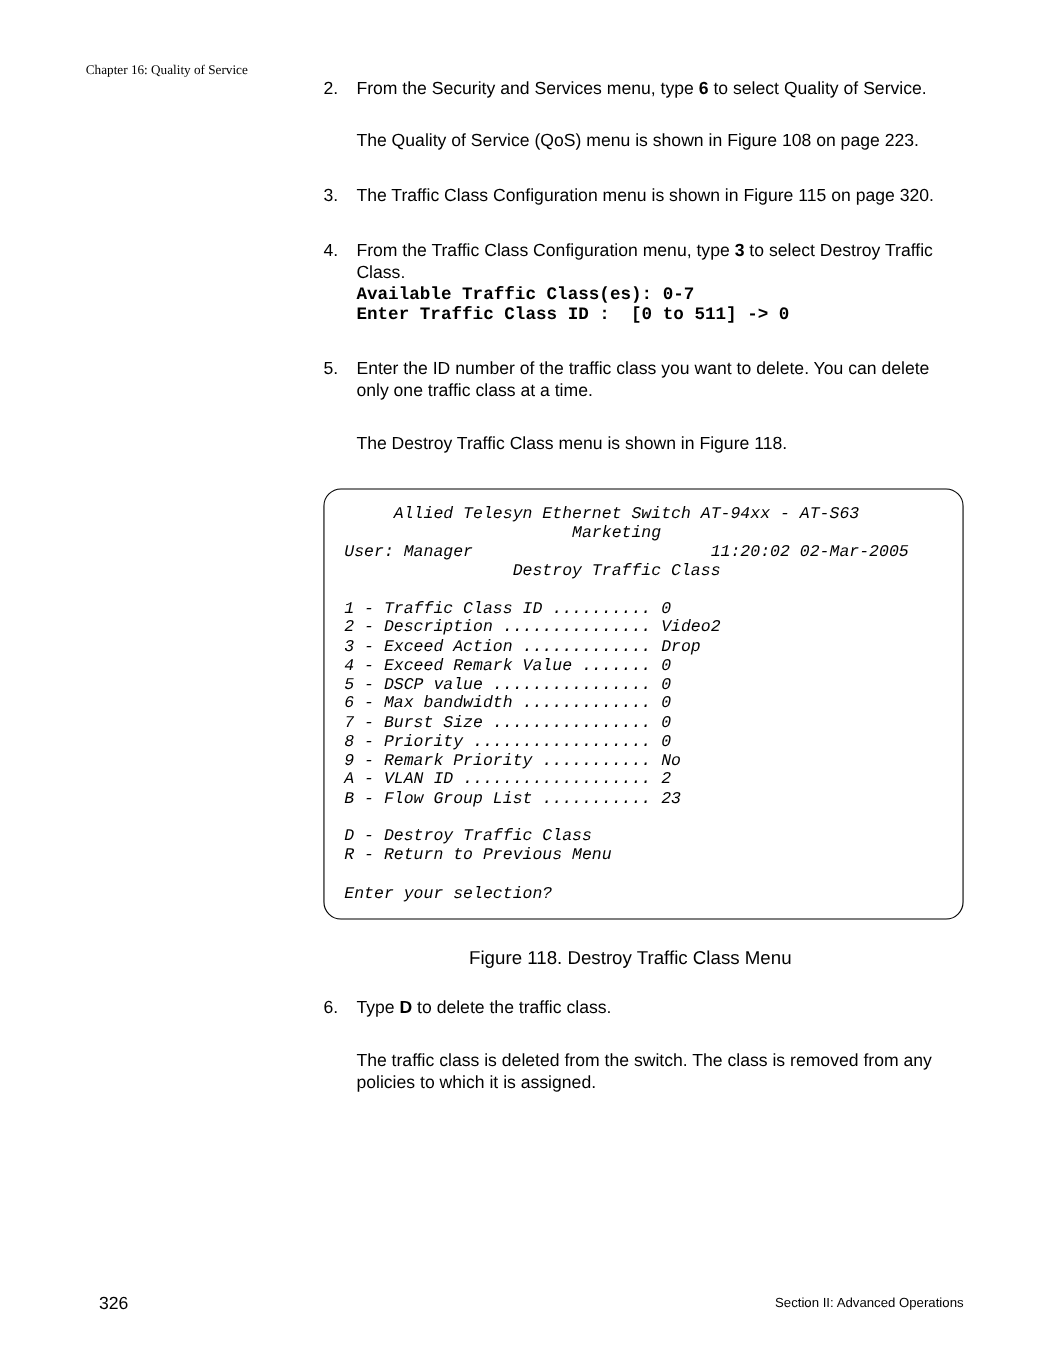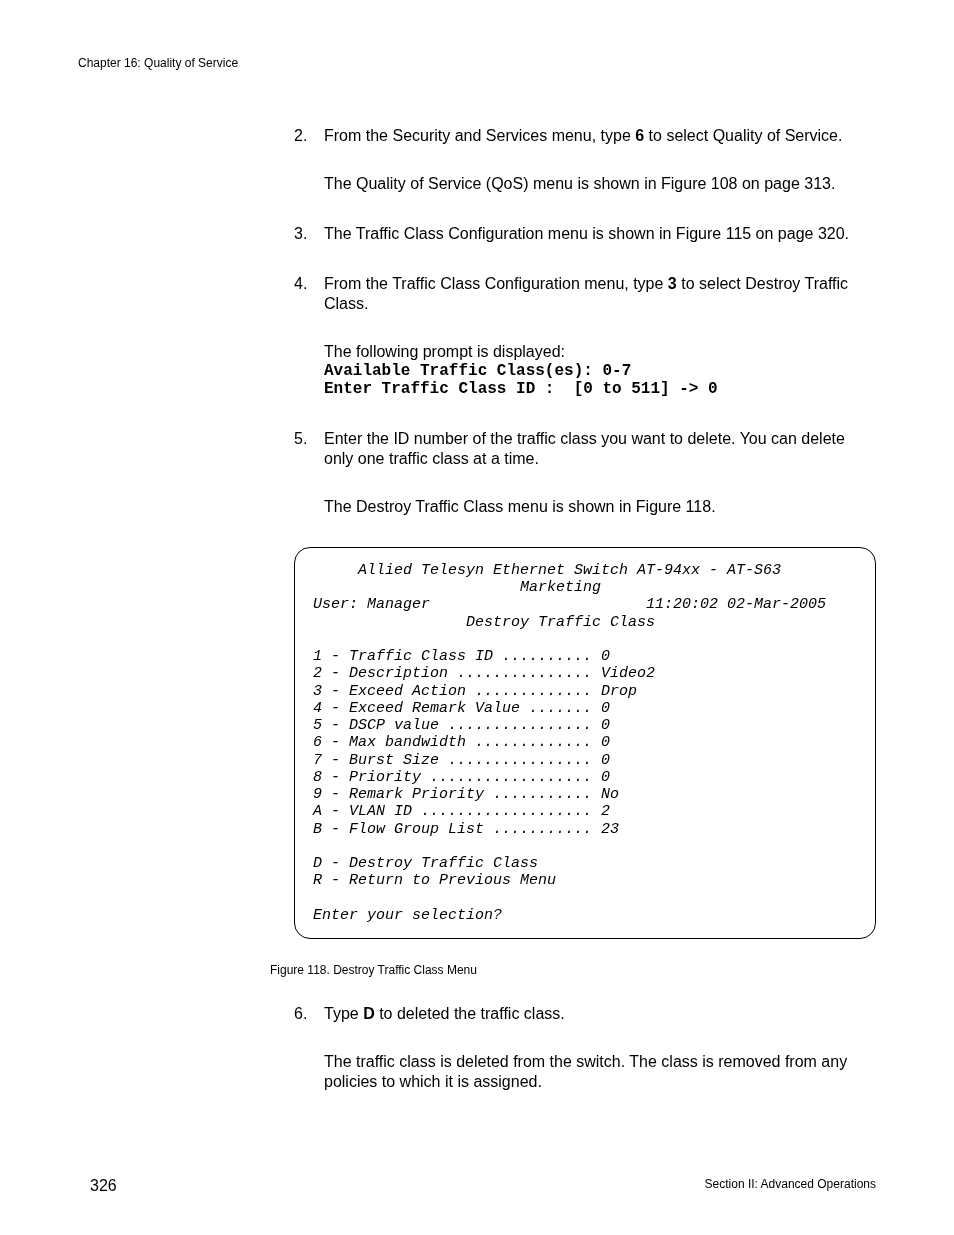--- a/index.html
+++ b/index.html
@@ -11,21 +11,21 @@
     width: 954px;
   }
   .page {
     padding: 56px 78px 40px 78px;
     box-sizing: border-box;
     min-height: 1235px;
     position: relative;
   }
   .chapter-header {
     font-size: 12px;
-    margin-bottom: 56px;
+    font-family: Liberation Serif, serif;
   }
   .content {
     margin-left: 216px;
     margin-right: 0px;
     font-size: 16px;
     line-height: 1.25;
   }
   ol.numbered {
     list-style: none;
     padding: 0;
@@ -58,22 +58,22 @@
   .menu-box {
     border: 1.2px solid #000;
     border-radius: 16px;
     padding: 14px 18px 14px 18px;
     font-family: "Courier New", Courier, monospace;
     font-size: 15px;
     white-space: pre;
     line-height: 1.15;
   }
   .figure-caption {
-    text-align: left;
-    font-size: 12px;
+    text-align: center;
+    font-size: 17px;
     margin-bottom: 26px;
     margin-left: -24px;
   }
   .footer {
     position: absolute;
     bottom: 40px;
     left: 90px;
     right: 78px;
     font-size: 12px;
   }
@@ -84,32 +84,31 @@
 <body>
 
 <div class="page">
   <div class="chapter-header">Chapter 16: Quality of Service</div>
 
   <div class="content">
     <ol class="numbered">
       <li>
         <span class="num">2.</span>
         <span><span>From the Security and Services menu, type </span><b>6</b><span> to select Quality of Service.</span></span>
-        <div class="para">The Quality of Service (QoS) menu is shown in Figure 108 on page 313.</div>
+        <div class="para">The Quality of Service (QoS) menu is shown in Figure 108 on page 223.</div>
       </li>
 
       <li>
         <span class="num">3.</span>
         <div class="para">The Traffic Class Configuration menu is shown in Figure 115 on page 320.</div>
       </li>
 
       <li>
         <span class="num">4.</span>
         <span><span>From the Traffic Class Configuration menu, type </span><b>3</b><span> to select Destroy Traffic Class.</span></span>
-        <div class="para">The following prompt is displayed:</div>
         <div class="mono">Available Traffic Class(es): 0-7
 Enter Traffic Class ID :  [0 to 511] -&gt; 0</div>
       </li>
 
       <li>
         <span class="num">5.</span>
         <span>Enter the ID number of the traffic class you want to delete. You can delete only one traffic class at a time.</span>
         <div class="para">The Destroy Traffic Class menu is shown in Figure 118.</div>
       </li>
     </ol>
@@ -136,21 +135,21 @@
 R - Return to Previous Menu
 
 Enter your selection?</div>
     </div>
 
     <div class="figure-caption">Figure 118. Destroy Traffic Class Menu</div>
 
     <ol class="numbered">
       <li>
         <span class="num">6.</span>
-        <span><span>Type </span><b>D</b><span> to deleted the traffic class.</span></span>
+        <span><span>Type </span><b>D</b><span> to delete the traffic class.</span></span>
         <div class="para">The traffic class is deleted from the switch. The class is removed from any policies to which it is assigned.</div>
       </li>
     </ol>
   </div>
 
   <div class="footer">
     <span class="footer-left">326</span>
     <span class="footer-right">Section II: Advanced Operations</span>
   </div>
 </div>

